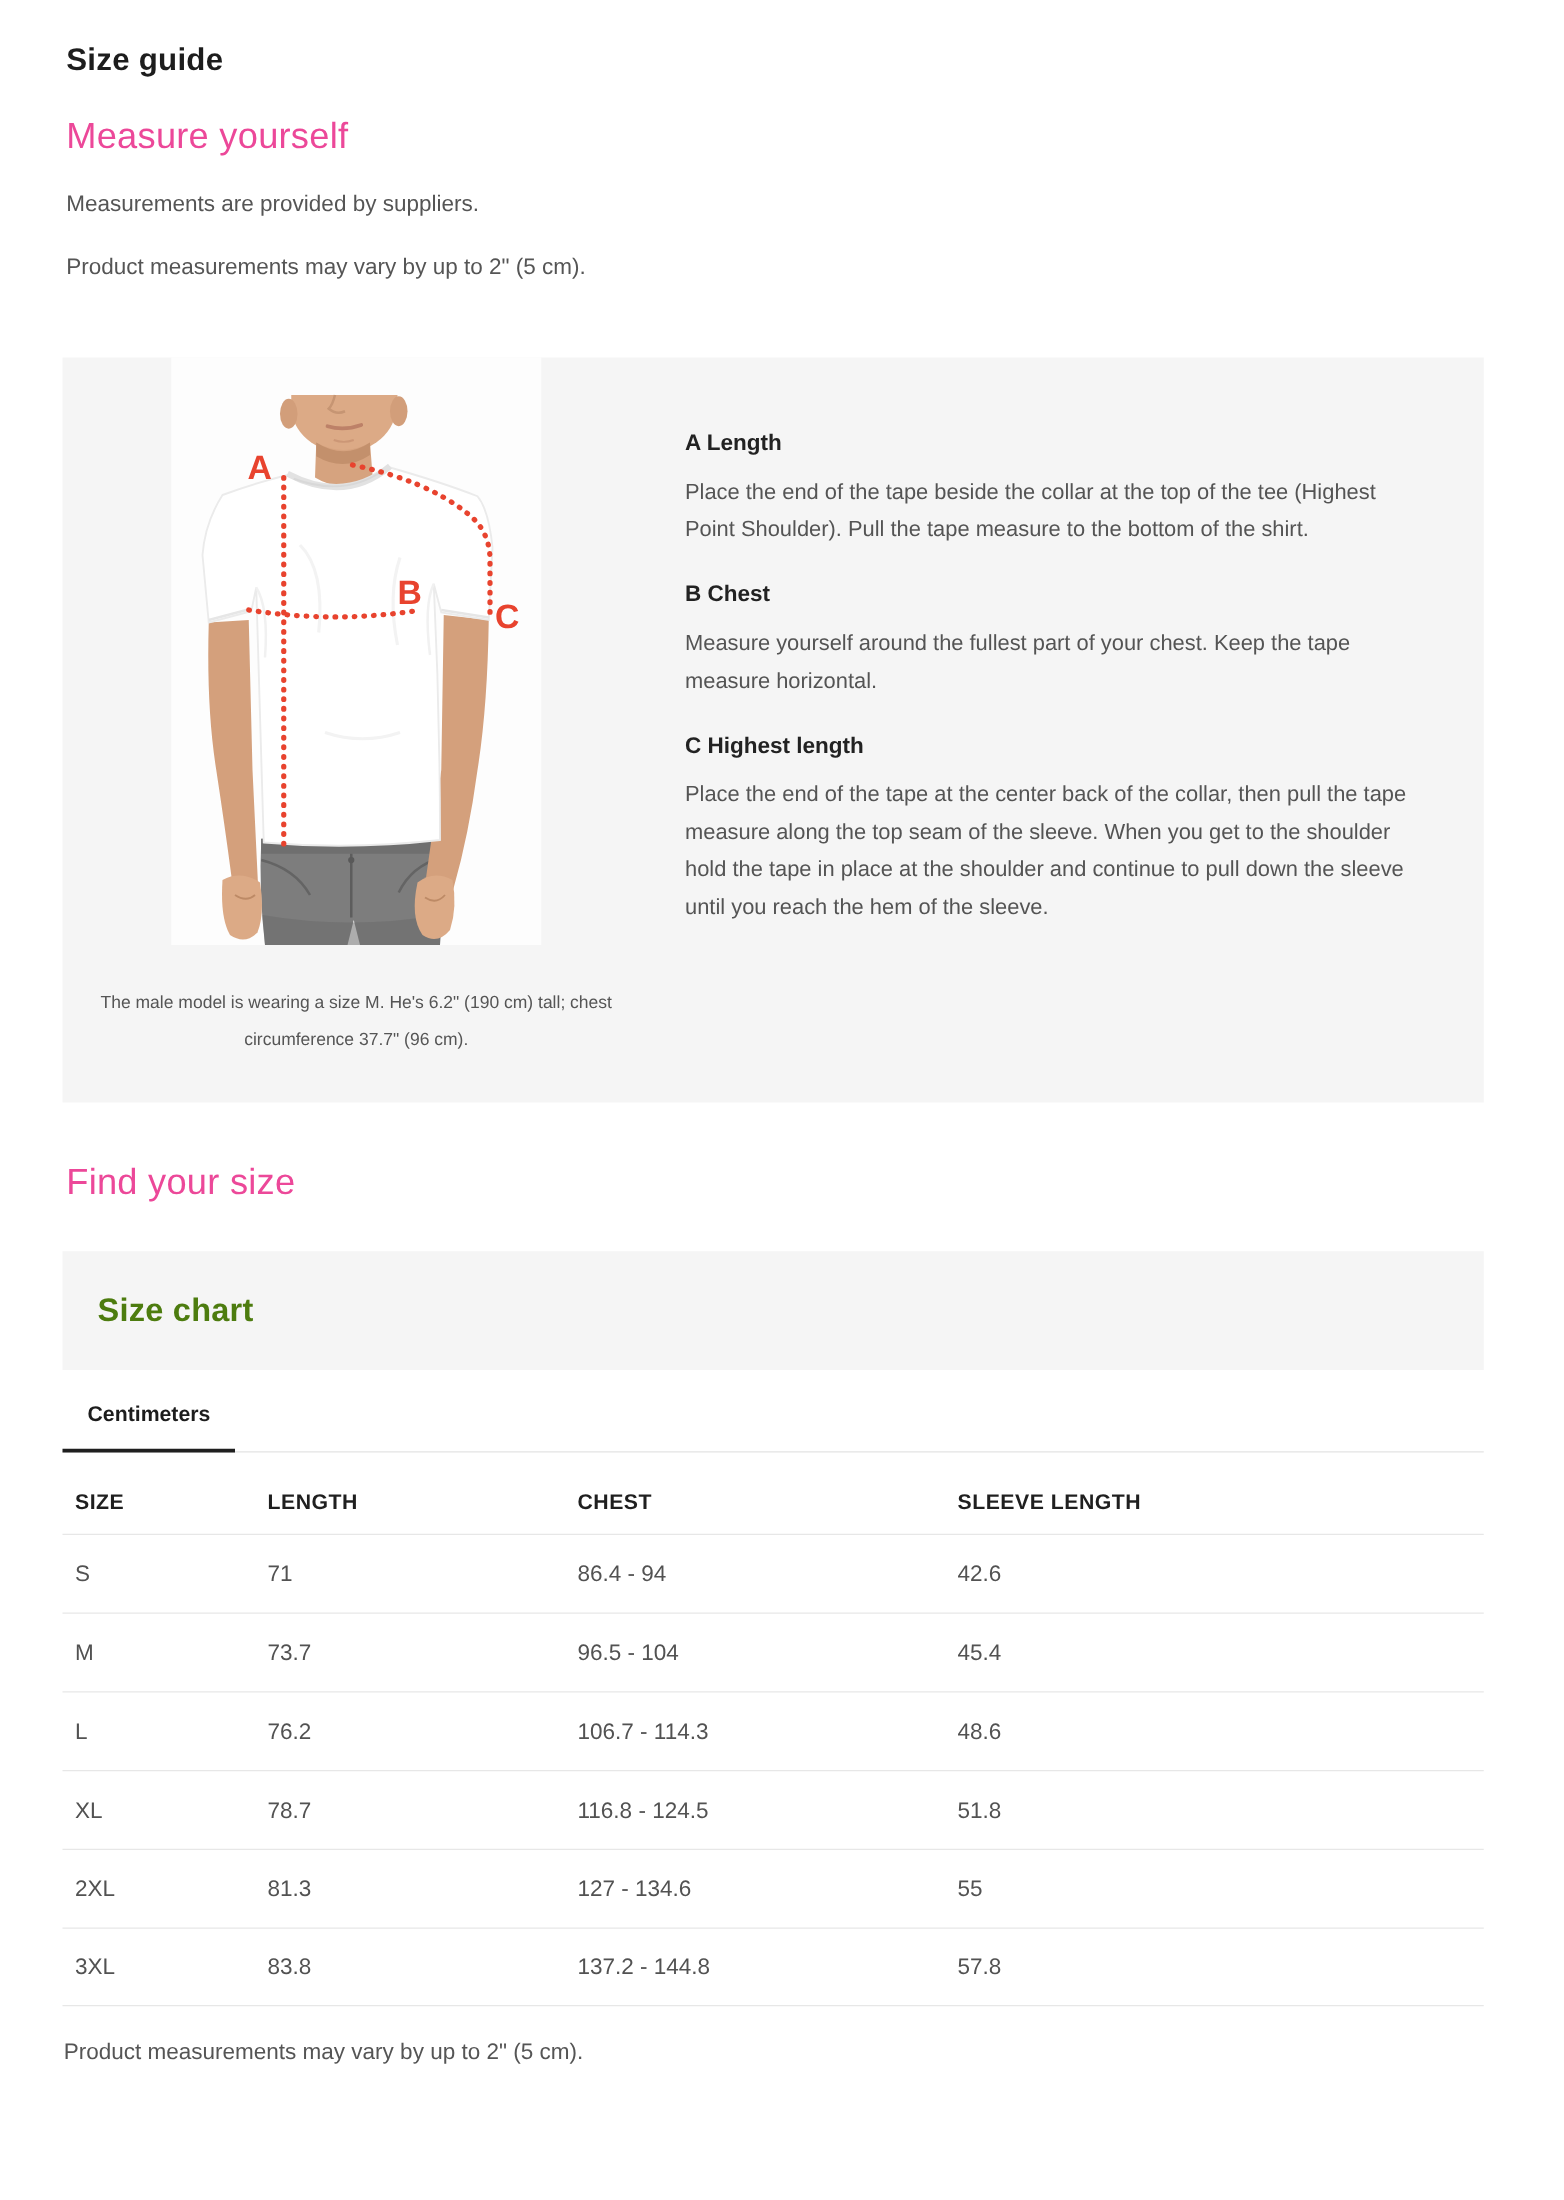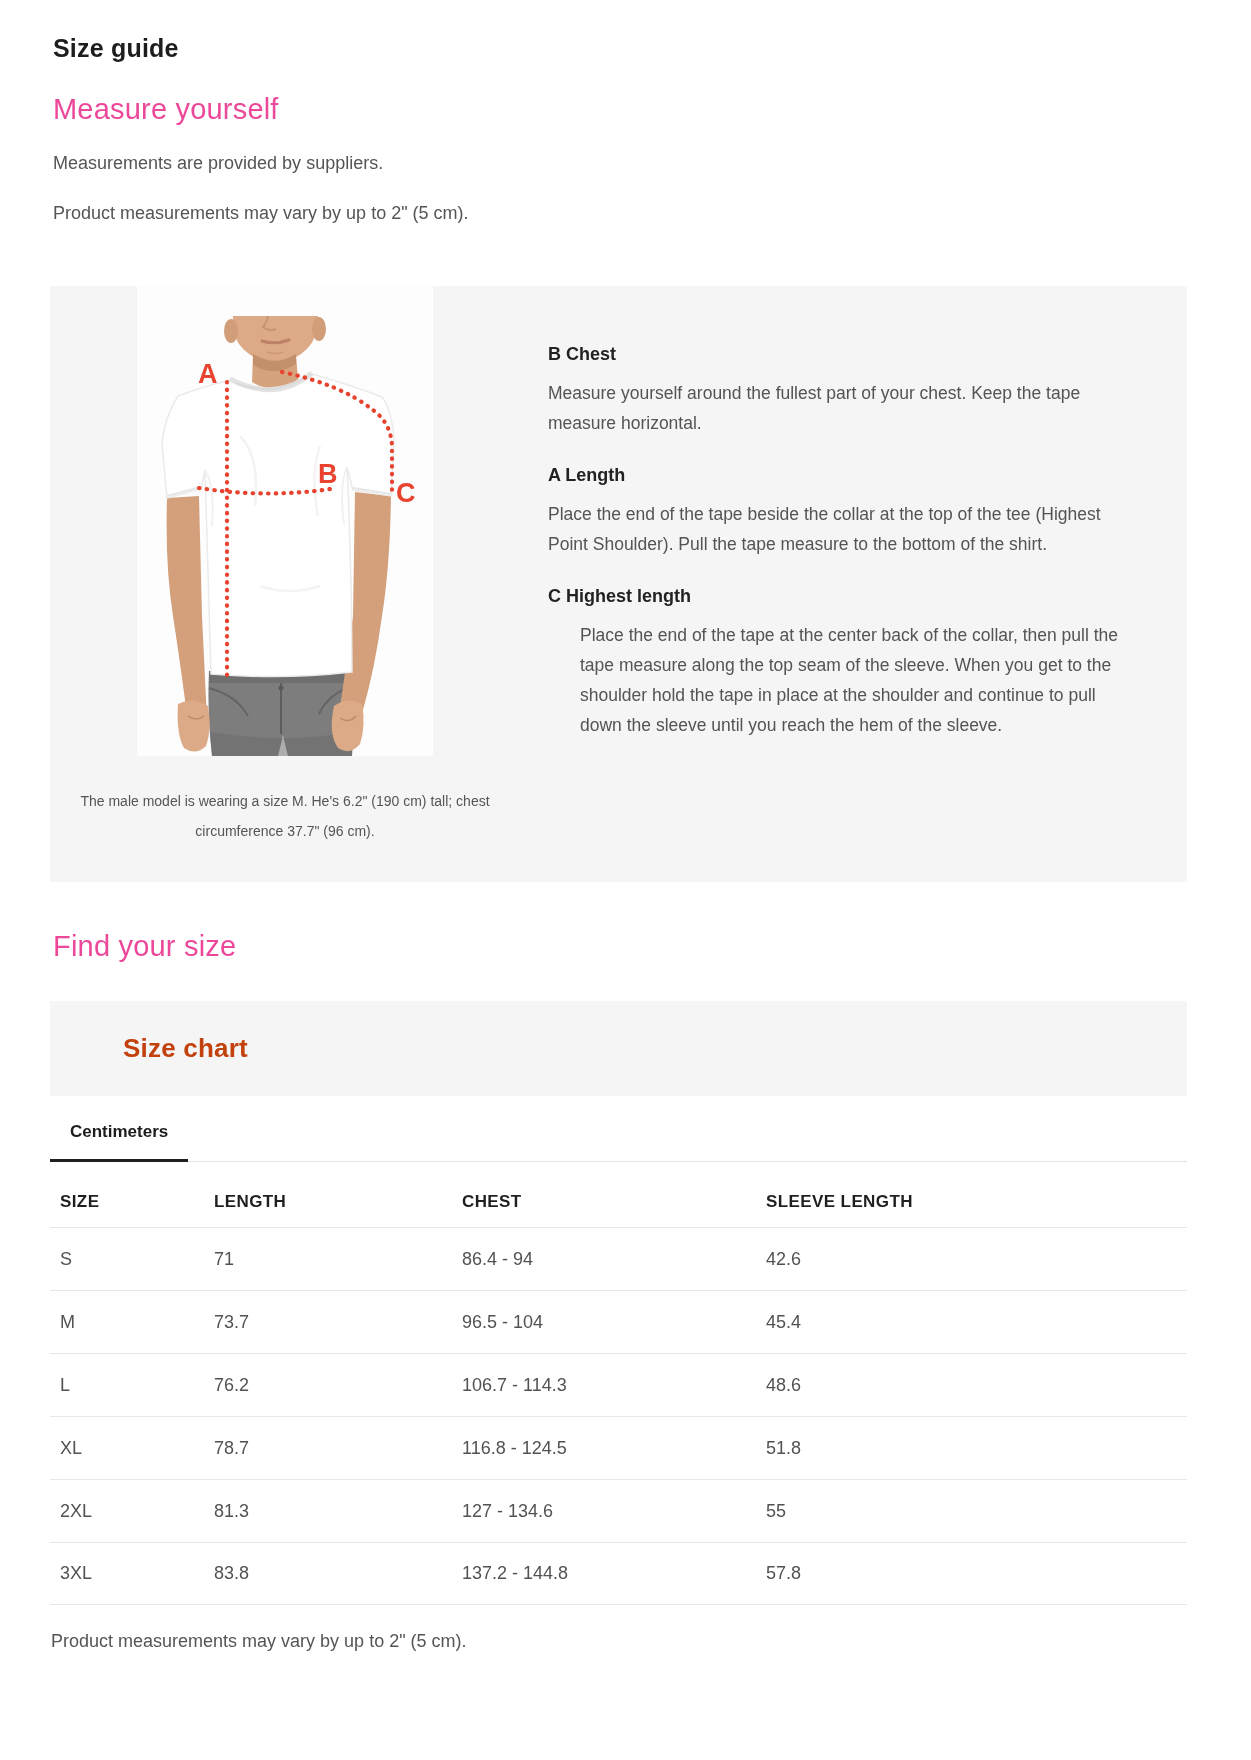--- a/index.html
+++ b/index.html
@@ -74,38 +74,37 @@
     font-weight: 700;
     color: #222222;
     margin: 0 0 13px 0;
   }
   .measure-item p {
     font-size: 17.5px;
     line-height: 30px;
     color: #545454;
     margin: 0 0 27px 0;
   }
-  .measure-item:last-child p { margin-bottom: 0; margin-left: 32px; }
+  .measure-item:last-child p { margin-bottom: 0; }
 
   
   h2.find-size { margin-top: 48px; }
   .chart-card { margin-top: 38px; }
   .chart-head {
     background: #f5f5f5;
     height: 95px;
     display: flex;
     align-items: center;
     padding-left: 28px;
   }
   .chart-head h3 {
     font-size: 26px;
     font-weight: 700;
-    color: #c2410c;
+    color: #4d7c0f;
     letter-spacing: .2px;
-    margin-left: 45px;
   }
   .tabs-row {
     margin-top: 14px;
     border-bottom: 1px solid #e3e3e3;
     display: flex;
   }
   .tab {
     font-size: 17px;
     font-weight: 700;
     color: #1d1d1d;
@@ -211,26 +210,26 @@
               <text x="178" y="197">B</text>
               <text x="256" y="216">C</text>
             </g>
           </svg>
         </div>
         <p class="photo-caption">The male model is wearing a size M. He's 6.2" (190 cm) tall; chest circumference 37.7" (96 cm).</p>
       </div>
 
       <div class="desc-col">
         <div class="measure-item">
+          <h4>A Length</h4>
+          <p>Place the end of the tape beside the collar at the top of the tee (Highest Point Shoulder). Pull the tape measure to the bottom of the shirt.</p>
+        </div>
+        <div class="measure-item">
           <h4>B Chest</h4>
           <p>Measure yourself around the fullest part of your chest. Keep the tape measure horizontal.</p>
-        </div>
-        <div class="measure-item">
-          <h4>A Length</h4>
-          <p>Place the end of the tape beside the collar at the top of the tee (Highest Point Shoulder). Pull the tape measure to the bottom of the shirt.</p>
         </div>
         <div class="measure-item">
           <h4>C Highest length</h4>
           <p>Place the end of the tape at the center back of the collar, then pull the tape measure along the top seam of the sleeve. When you get to the shoulder hold the tape in place at the shoulder and continue to pull down the sleeve until you reach the hem of the sleeve.</p>
         </div>
       </div>
     </div>
   </section>
 
   <h2 class="section-heading find-size">Find your size</h2>

